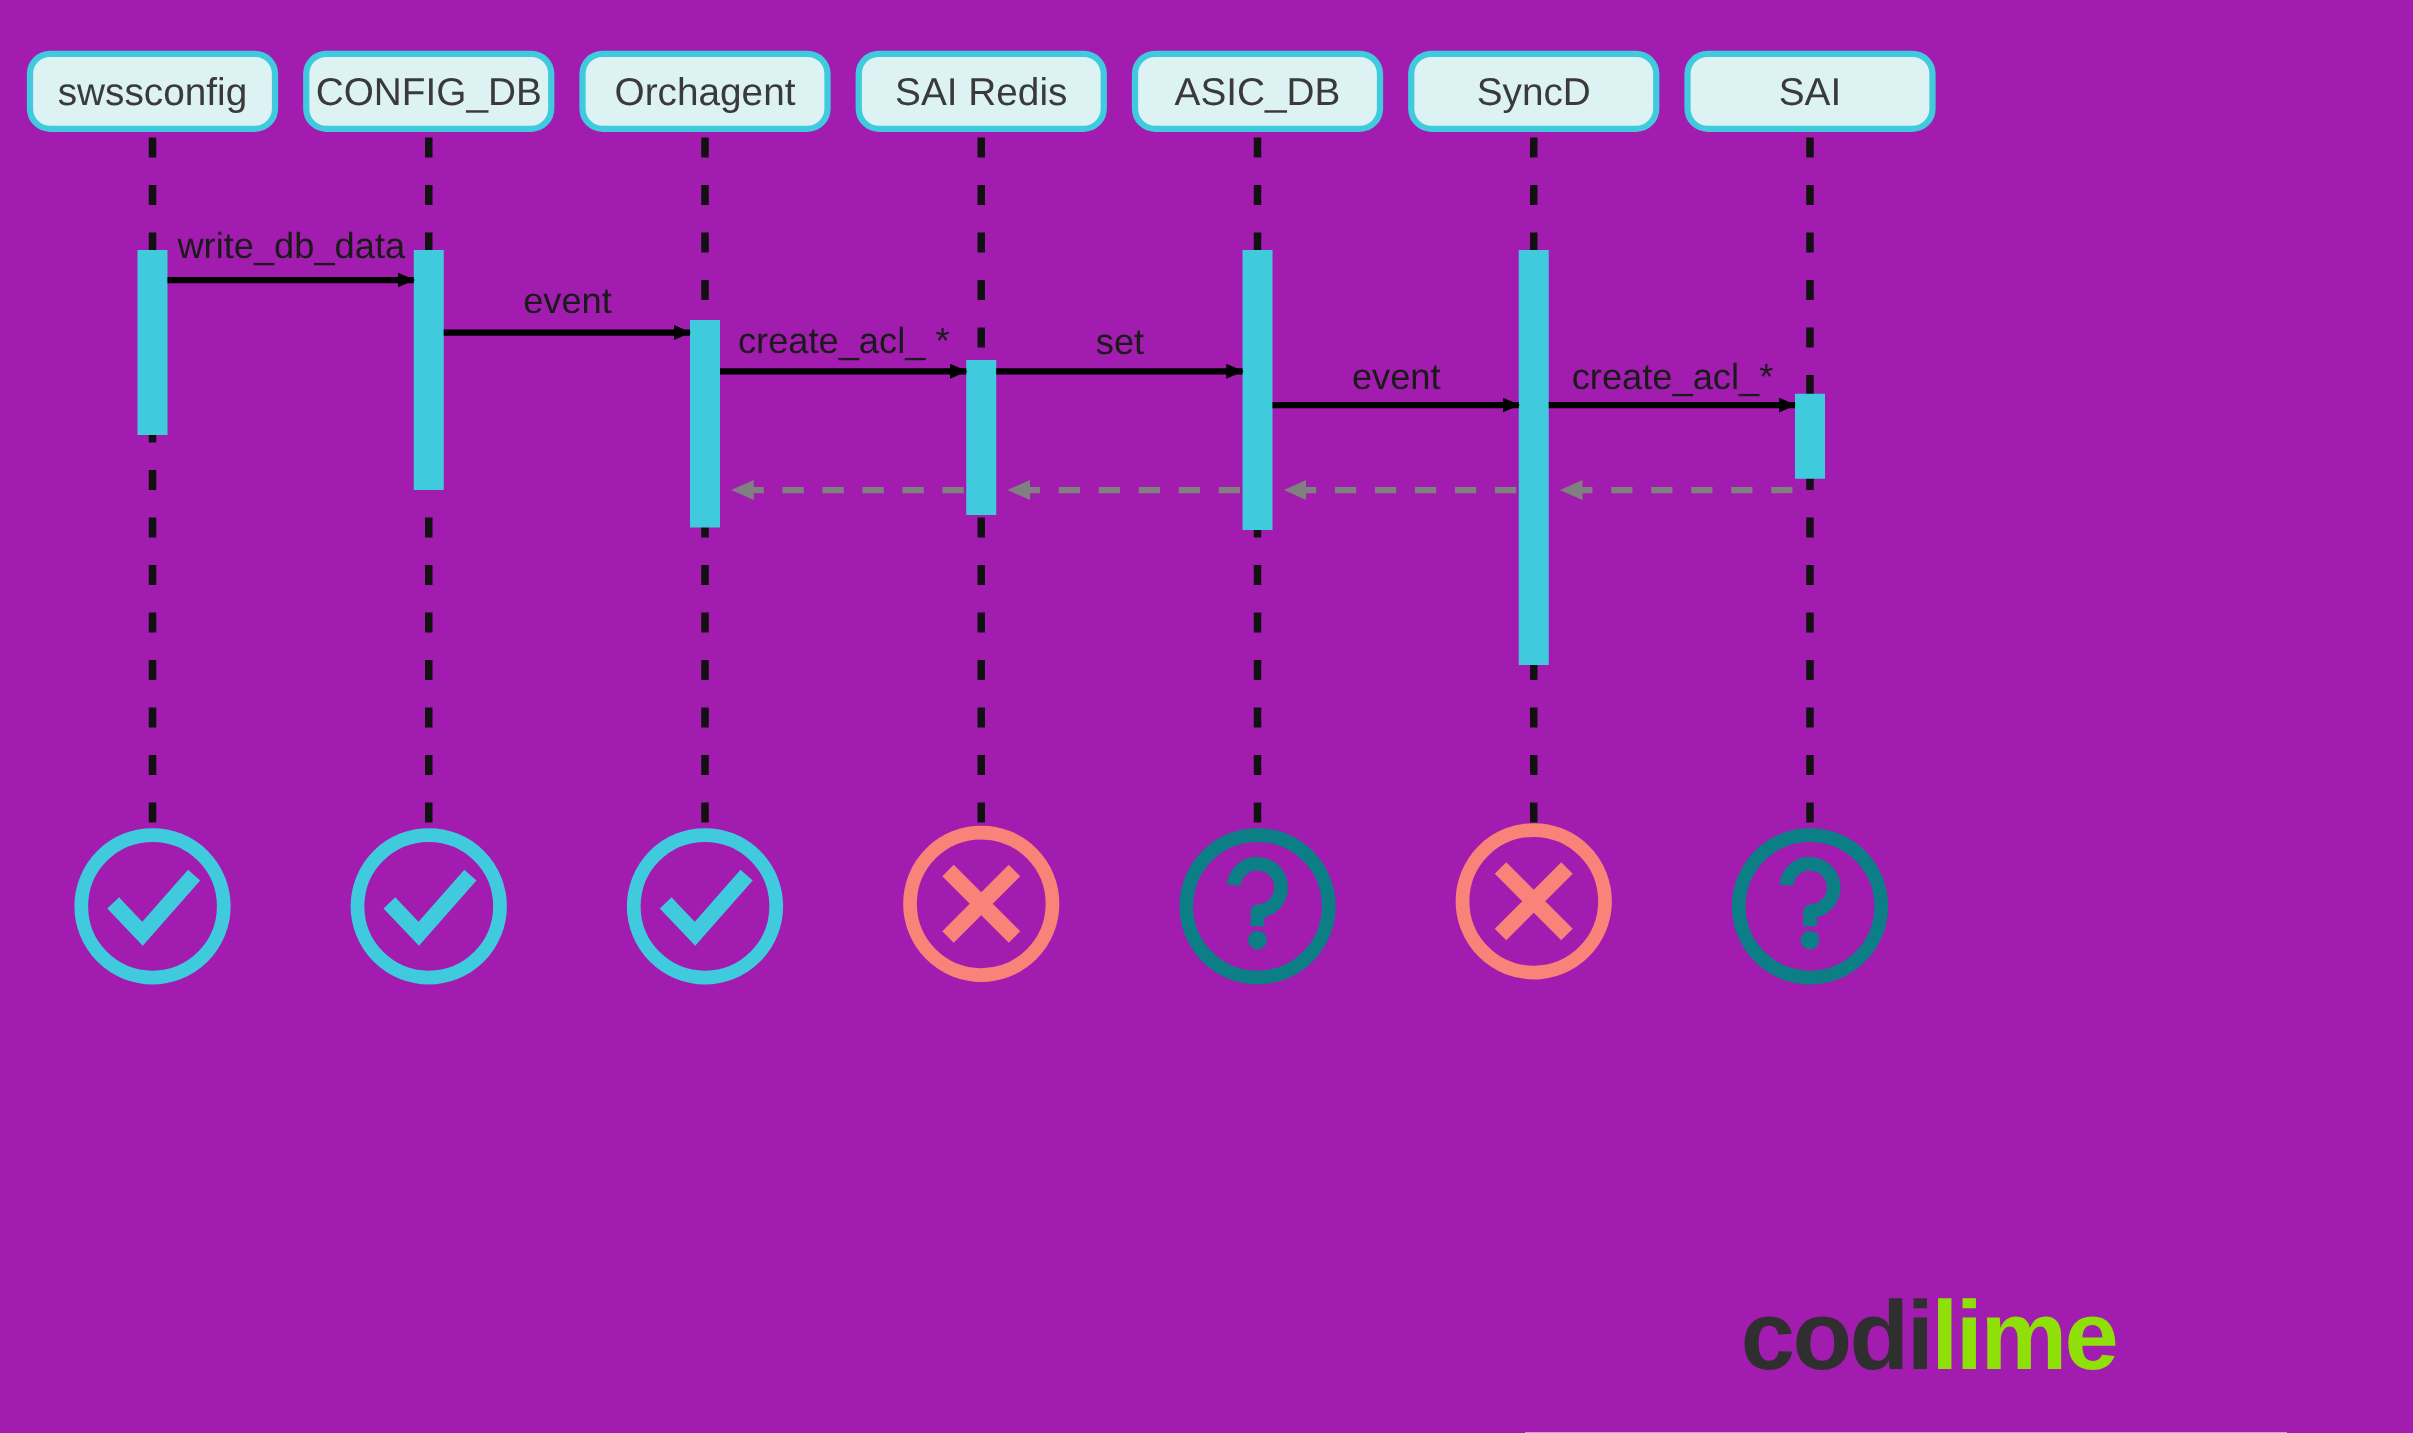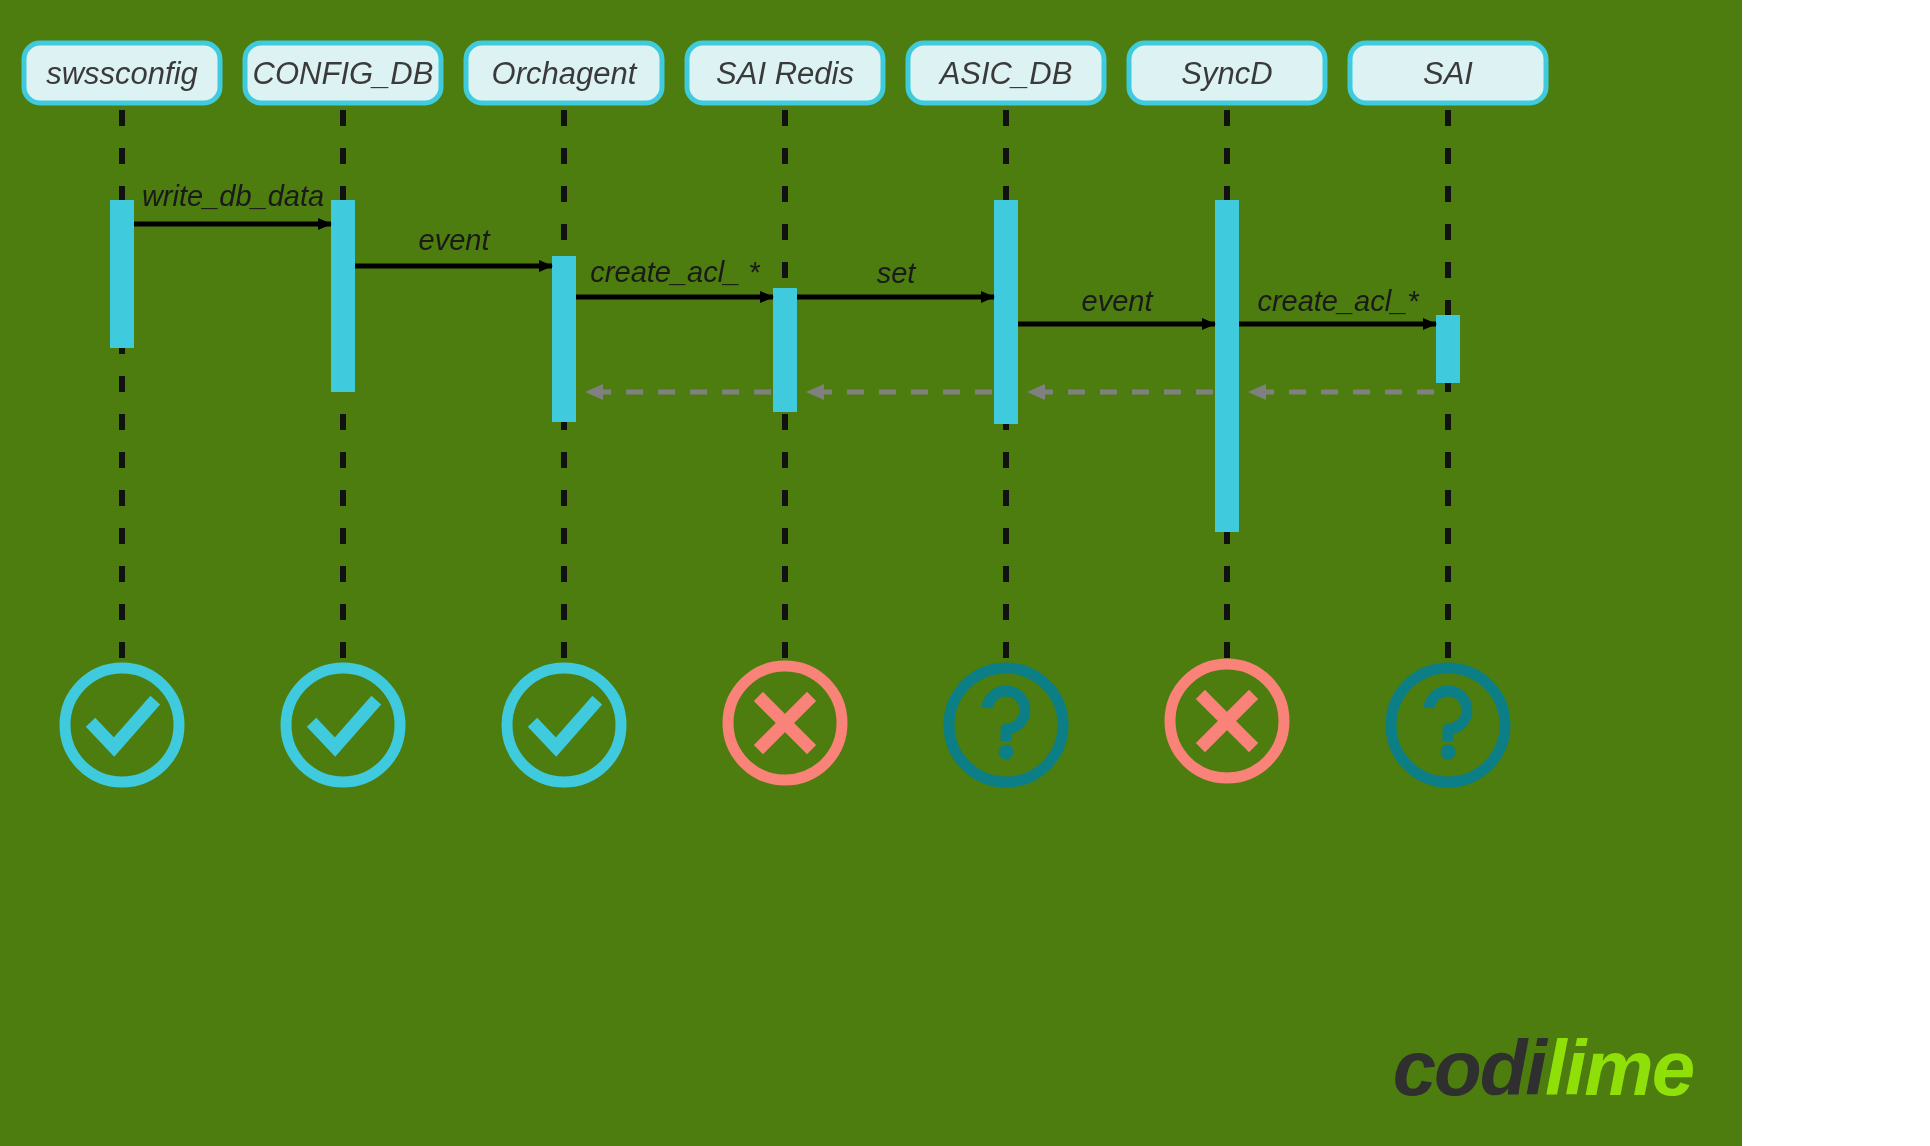--- a/index.html
+++ b/index.html
@@ -8,24 +8,23 @@
     background: #ffffff;
   }
   body {
     width: 1930px;
     height: 1146px;
     font-family: "Liberation Sans", sans-serif;
     overflow: hidden;
   }
   #stage {
     position: relative;
-    width: 1742px;
+    width: 1930px;
     height: 1146px;
-    background: #4d7c0f;
-    font-style: italic;
+    background: #a21caf;
   }
   #diagram-svg {
     position: absolute;
     top: 0;
     left: 0;
     width: 1930px;
     height: 1146px;
   }
   .participant-label {
     font-family: "Liberation Sans", sans-serif;

